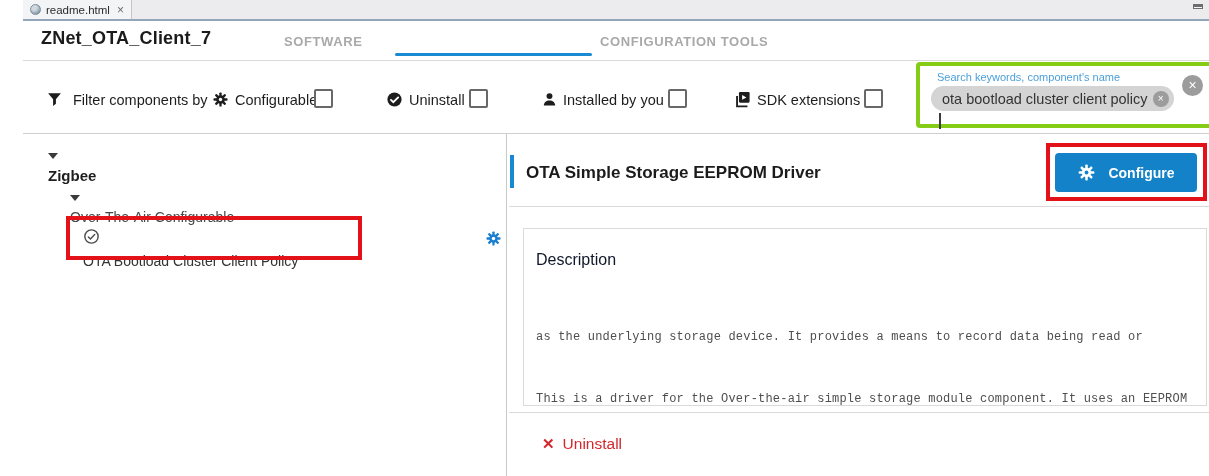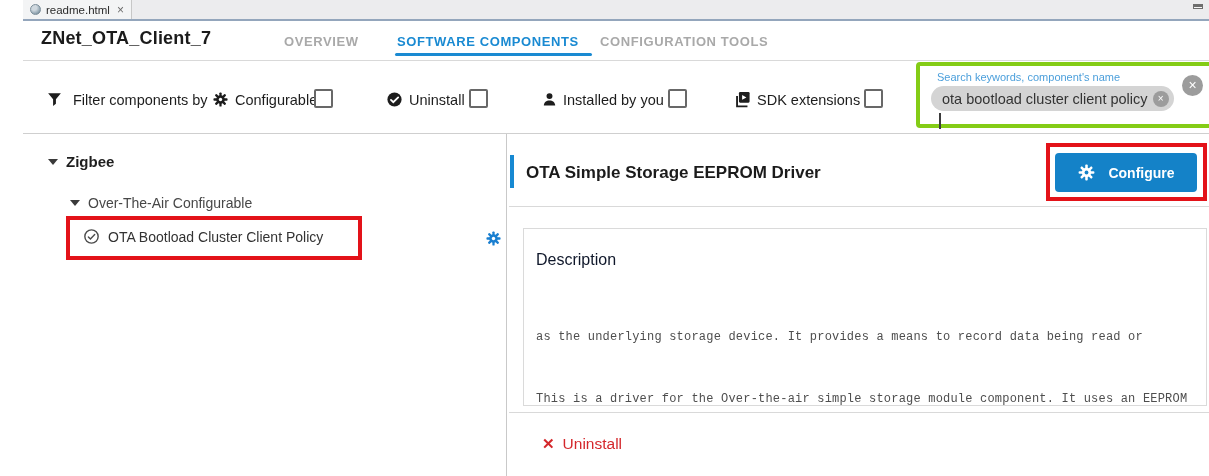--- a/index.html
+++ b/index.html
@@ -52,21 +52,21 @@
             font-size:10px; line-height:16px; text-align:center; cursor:pointer; }
   .chip-x::before { content:"\00D7"; }
   .clear-btn { position:absolute; right:9px; top:9px; width:21px; height:21px; border-radius:50%;
                background:#9c9c9c; color:#fff; font-size:14px; line-height:21px; text-align:center; cursor:pointer; }
   .clear-btn::before { content:"\00D7"; }
   .caret { position:absolute; left:19px; top:47px; width:2px; height:16px; background:#3c3c3c; }
 
   
   .tri { display:inline-block; width:0; height:0; border-left:5px solid transparent;
          border-right:5px solid transparent; border-top:6px solid #3a3a3a; }
-  .tree-row { position:absolute; display:flex; align-items:center; gap:8px; cursor:pointer; }
+  .tree-row { position:absolute; display:flex; align-items:flex-start; gap:8px; cursor:pointer;flex-direction:column; }
   .row-zigbee { left:25px; top:153px; }
   .row-zigbee .lbl { font-size:15px; font-weight:bold; color:#1e1e1e; }
   .row-ota { left:47px; top:195px; }
   .row-ota .lbl { font-size:14px; color:#474747; }
   .row-policy { left:60px; top:228px; }
   .row-policy .lbl { font-size:14px; color:#333; }
   .cc-outline { width:17px; height:17px; }
   .tree-gear { position:absolute; left:462px; top:230px; width:17px; height:17px; color:#1a7fd0; cursor:pointer; }
   .tree-gear svg { width:100%; height:100%; fill:currentColor; }
   .vdiv { position:absolute; left:483px; top:134px; width:1px; height:342px; background:#c9c9c9; }
@@ -114,22 +114,21 @@
       <span>readme.html</span>
       <span class="tab-close"></span>
     </div>
     <div class="winbtns">
       <span class="win-min"></span>
       <span class="win-max"></span>
     </div>
   </div>
 
   <div class="proj-title">ZNet_OTA_Client_7</div>
-  <div class="navtab nav-overview">OVERVIEW</div>
-  <div class="navtab nav-sc active">SOFTWARE COMPONENTS</div>
+  <div class="navtab nav-overview">SOFTWARE</div>
   <div class="navtab nav-ct">CONFIGURATION TOOLS</div>
   <div class="sc-underline"></div>
   <div class="hline header-div"></div>
 
   <span class="f-ic" style="left:23px; top:91px;">
     <svg viewBox="0 0 24 24">
         <path d="M3 3h18l-7 8.5v6.5l-4 3v-9.5z"></path>
       </svg>
   </span>
   <span class="f-label" style="left:50px;">Filter components by</span>

